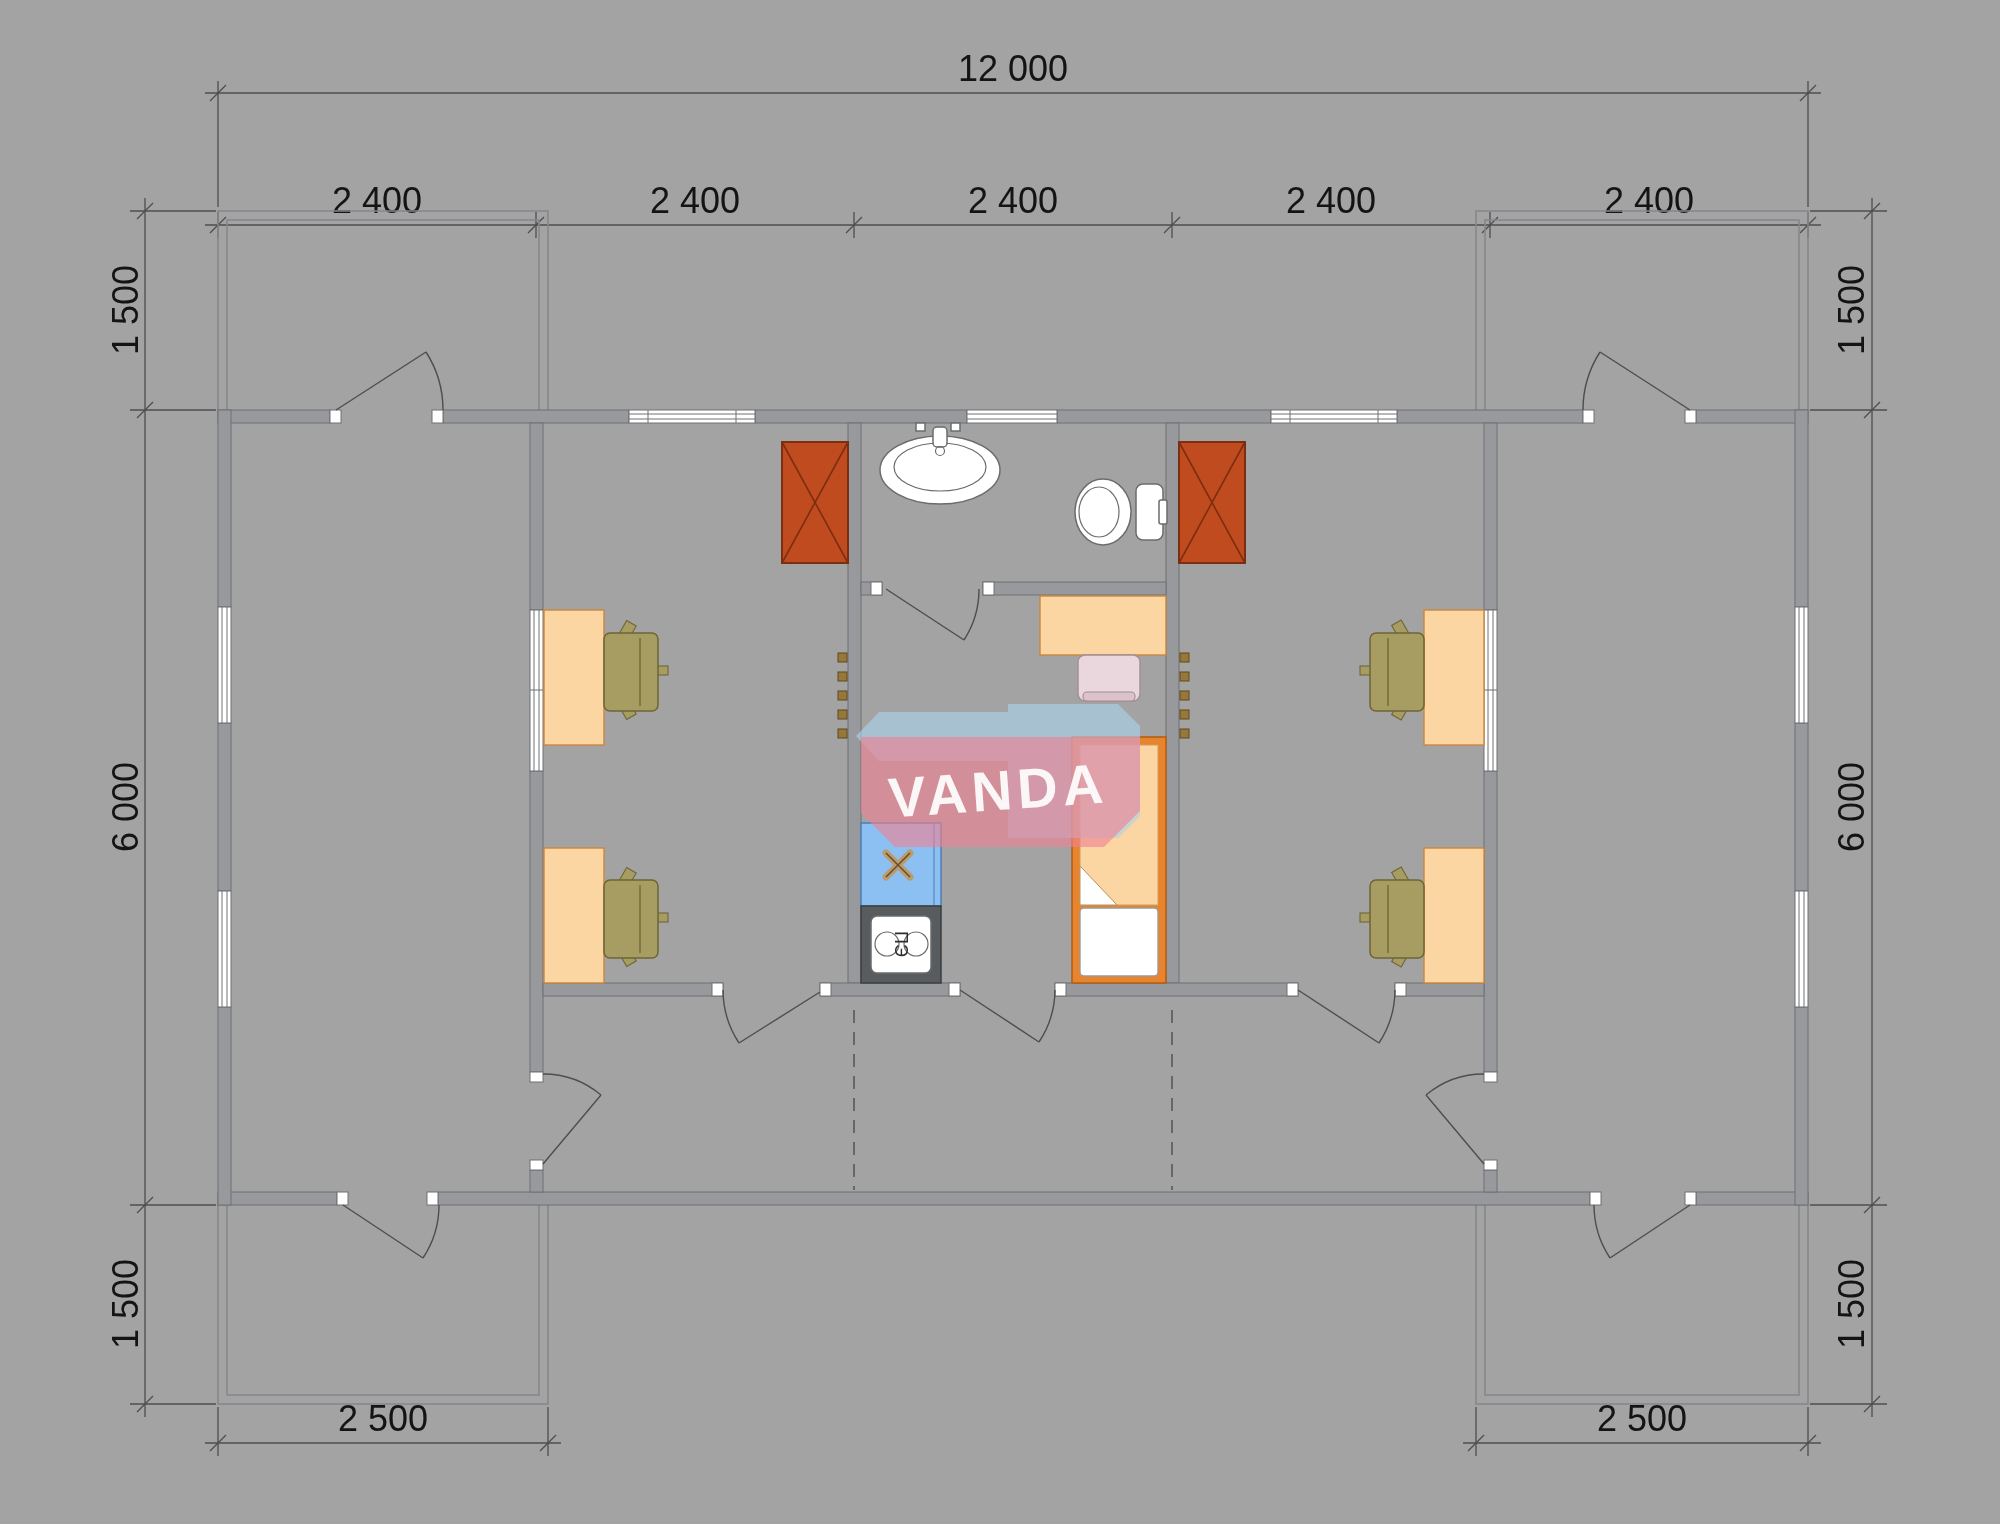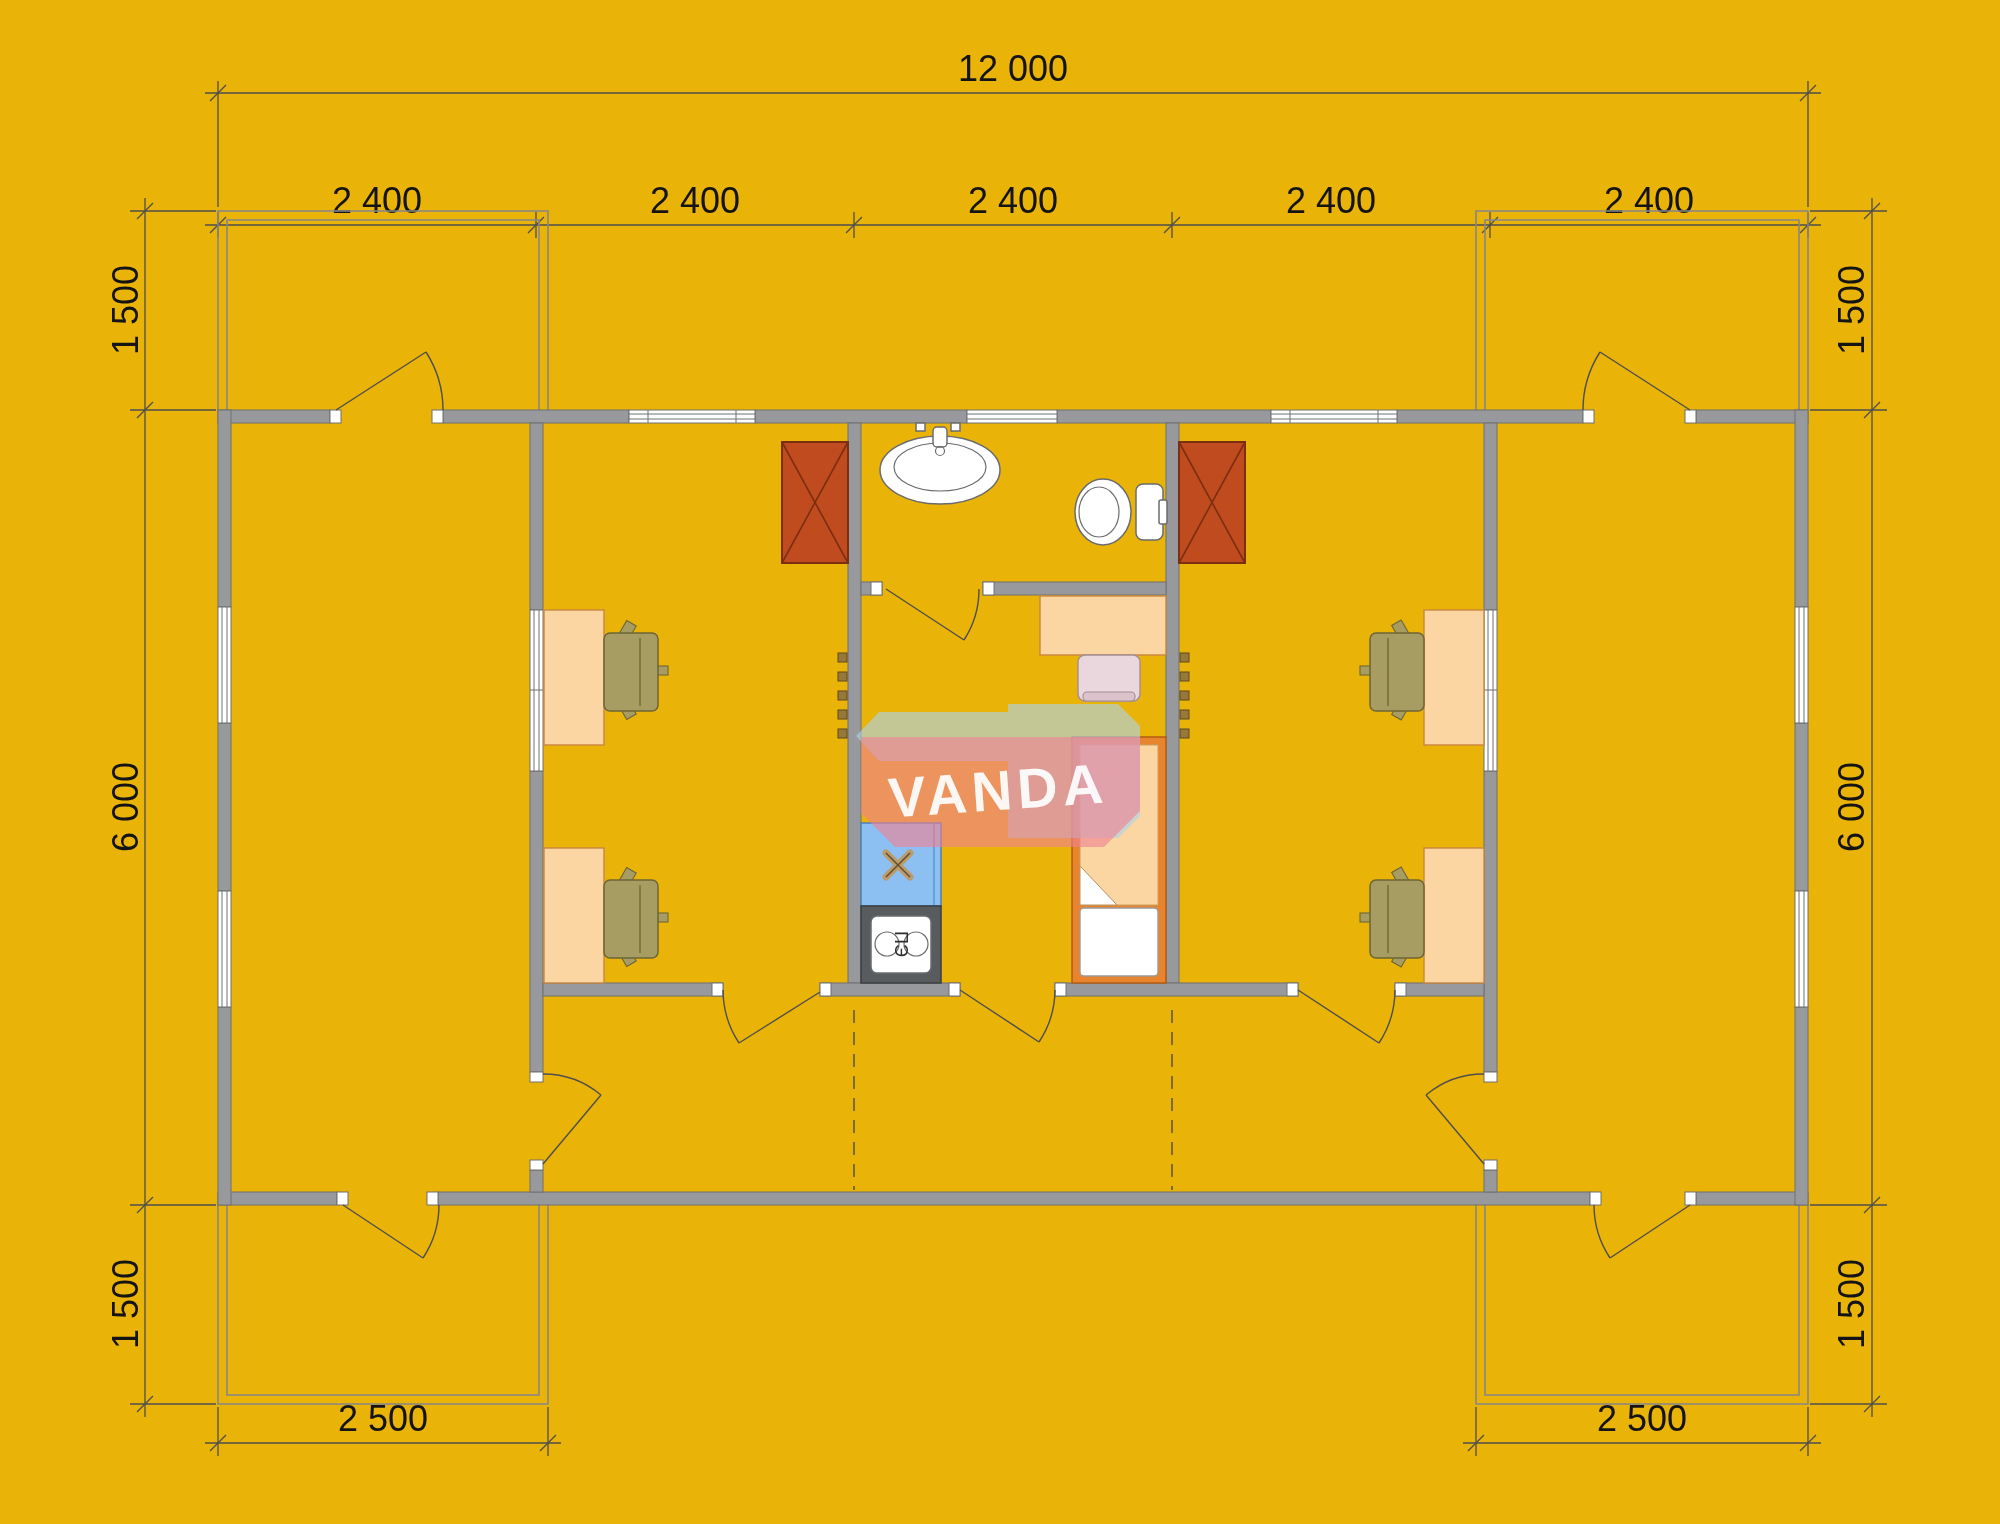--- a/index.html
+++ b/index.html
@@ -1,16 +1,16 @@
 <!DOCTYPE html>
 <html style="--c-wall: #97999c; --c-wall_outline: #6e7073; --c-line: #4e4e4e; --c-thin_wall: #85878a; --c-dim_text: #141414; --c-stove_red: #bf4b1e; --c-stove_red_dark: #7c2e11; --c-furniture_peach: #fbd6a3; --c-furniture_outline: #c9873f; --c-chair_olive: #a79d62; --c-chair_olive_dark: #6d6535; --c-bed_orange: #e8832e; --c-bed_orange_dark: #b35c12; --c-chair_pink: #e9d7dd; --c-chair_pink_dark: #a28e95; --c-sink_blue: #8cc0f2; --c-sink_blue_dark: #4c7fb5; --c-appliance_dark: #595c5f; --c-appliance_dark_stroke: #3c3e40; --c-hook_brown: #97783a; --c-hook_brown_dark: #5e4a1f; --c-fixture_line: #6a6c6e; --c-watermark_red: #ef8193; --c-watermark_blue: #a9d3ec;"><head>
 <meta charset="utf-8">
 <style>
   html,body{margin:0;padding:0;background:#fff;}
-  .canvas{position:relative;width:2000px;height:1524px;background:#eab308;overflow:hidden;
+  .canvas{position:relative;width:2000px;height:1524px;background:#a3a3a3;overflow:hidden;
           font-family:"Liberation Sans",sans-serif;}
   svg{position:absolute;left:0;top:0;}
   .wall{fill:var(--c-wall);stroke:var(--c-wall_outline);stroke-width:1;}
   .post{fill:#fff;stroke:var(--c-wall_outline);stroke-width:1;}
   .win{fill:#fff;stroke:var(--c-wall_outline);stroke-width:1;}
   .winline{stroke:var(--c-wall_outline);stroke-width:1;fill:none;}
   .thin{fill:none;stroke:var(--c-thin_wall);stroke-width:1.6;}
   .door{fill:none;stroke:var(--c-line);stroke-width:1.4;}
   .dim{stroke:var(--c-line);stroke-width:1.3;fill:none;}
   .dimtxt{font-size:36px;fill:var(--c-dim_text);}

